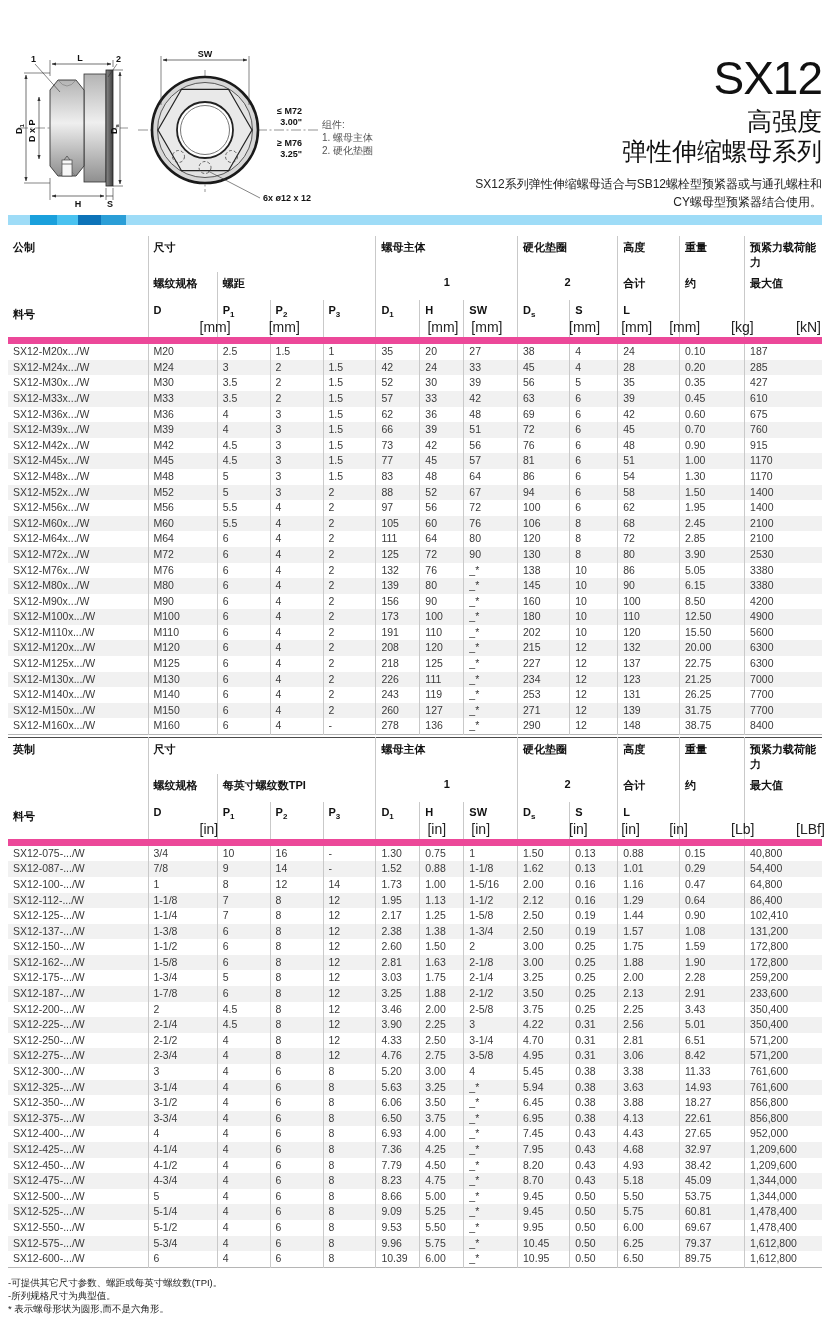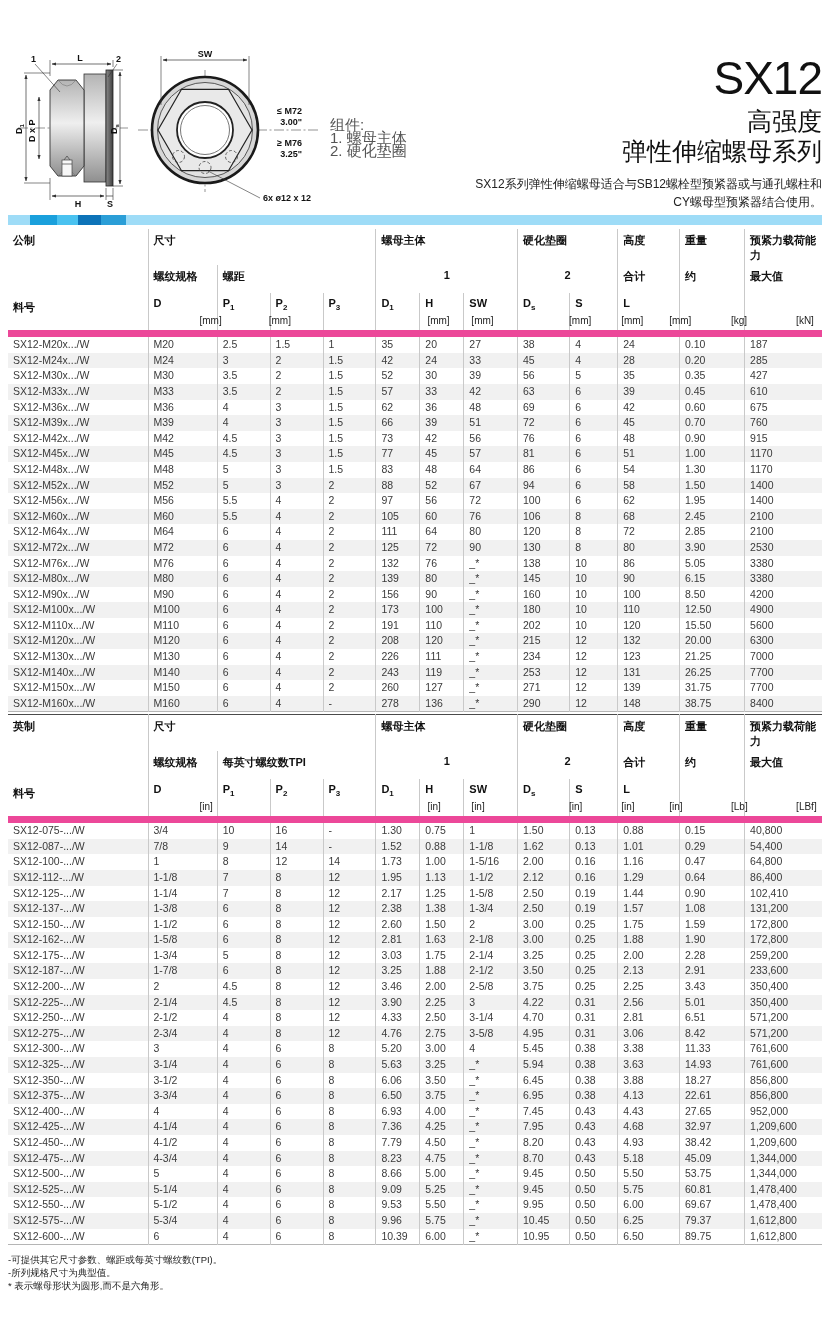--- a/index.html
+++ b/index.html
@@ -5,50 +5,50 @@
   * { margin:0; padding:0; box-sizing:border-box; }
   html,body { background:#fff; }
   body {
     width:830px; height:1318px; position:relative; overflow:hidden;
     font-family:"Liberation Sans","DejaVu Sans",sans-serif; color:#222;
   }
   .hero { position:relative; width:830px; height:215px; }
   .drawing { position:absolute; }
   .side-view { left:12px; top:50px; }
   .front-view { left:130px; top:50px; }
-  .legend { position:absolute; left:330px; top:118px; font-size:15px; line-height:13px; color:#555; }
+  .legend { position:absolute; left:322px; top:118px; font-size:10px; line-height:13px; color:#555; }
   .titleblock { position:absolute; right:8px; top:50px; text-align:right; }
   .titleblock .big { font-size:46px; line-height:56px; font-weight:400; color:#111; letter-spacing:-1px; }
   .titleblock .sub { font-size:25px; line-height:30px; font-weight:400; color:#111; }
   .titleblock .desc { font-size:12px; line-height:18px; color:#222; margin-top:9px; }
 
   .bluebar { margin-left:8px; width:814px; height:10px; display:flex; }
   .bluebar div { height:10px; }
   .bs1 { width:22px; background:#9edcf7; }
   .bs2 { width:27px; background:#1aa0dc; }
   .bs3 { width:21px; background:#4ac2f0; }
   .bs4 { width:23px; background:#0d73b8; }
   .bs5 { width:25px; background:#2b9ed7; }
   .bs6 { flex:1; background:#9edcf7; }
 
   table.t { table-layout:fixed; border-collapse:collapse; width:814px; margin-left:8px;
             border-bottom:1px solid #b5b5b5; }
-  table.t.metric { margin-top:4px; }
+  table.t.metric { margin-top:11px; }
   table.t.imperial { margin-top:2px; border-top:1px solid #4a4a4a; }
   .t th, .t td { text-align:left; vertical-align:top; }
   .t th:not(:first-child), .t td:not(:first-child) { border-left:1px solid #c9c9c9; }
   .t thead tr.h3 th { border-bottom:7px solid #ec4899; }
   .t thead th { font-size:11px; color:#111; padding:4px 5px 0 5px; font-weight:bold; }
   tr.h1 th { height:36px; }
   tr.h2 th { height:28px; }
   tr.h3 th { height:32px; vertical-align:bottom; padding-bottom:3px; }
   tr.h2 .ctr { text-align:center; }
   .sym { display:block; min-height:13px; font-weight:bold; font-size:11px; line-height:13px; }
   .sym sub { font-size:8px; }
-  .unit { display:block; min-height:13px; font-weight:normal; font-size:10px; line-height:13px; color:#222;padding-left:46px; }
+  .unit { display:block; min-height:13px; font-weight:normal; font-size:14px; line-height:13px; color:#222;padding-left:46px; }
   .t tbody td { font-size:10.5px; line-height:13.6px; padding:1px 5px; color:#3a3a3a;
                 white-space:nowrap; overflow:hidden; }
   .t tbody tr:nth-child(even) { background:#f1f1f1; }
 
   .notes { margin:8px 0 0 8px; font-size:9.5px; line-height:13px; color:#222; }
 
   
   .dimline { stroke:#333; stroke-width:0.7; fill:none; }
   .extline { stroke:#333; stroke-width:0.6; }
   .cline   { stroke:#666; stroke-width:0.7; stroke-dasharray:10 2.5 2 2.5; }
@@ -568,20 +568,35 @@
           <td>208</td>
           <td>120</td>
           <td>_*</td>
           <td>215</td>
           <td>12</td>
           <td>132</td>
           <td>20.00</td>
           <td>6300</td>
         </tr>
         <tr>
+          <td>SX12-M125x.../W</td>
+          <td>M125</td>
+          <td>6</td>
+          <td>4</td>
+          <td>2</td>
+          <td>218</td>
+          <td>125</td>
+          <td>_*</td>
+          <td>227</td>
+          <td>12</td>
+          <td>137</td>
+          <td>22.75</td>
+          <td>6300</td>
+        </tr>
+        <tr>
           <td>SX12-M130x.../W</td>
           <td>M130</td>
           <td>6</td>
           <td>4</td>
           <td>2</td>
           <td>226</td>
           <td>111</td>
           <td>_*</td>
           <td>234</td>
           <td>12</td>

